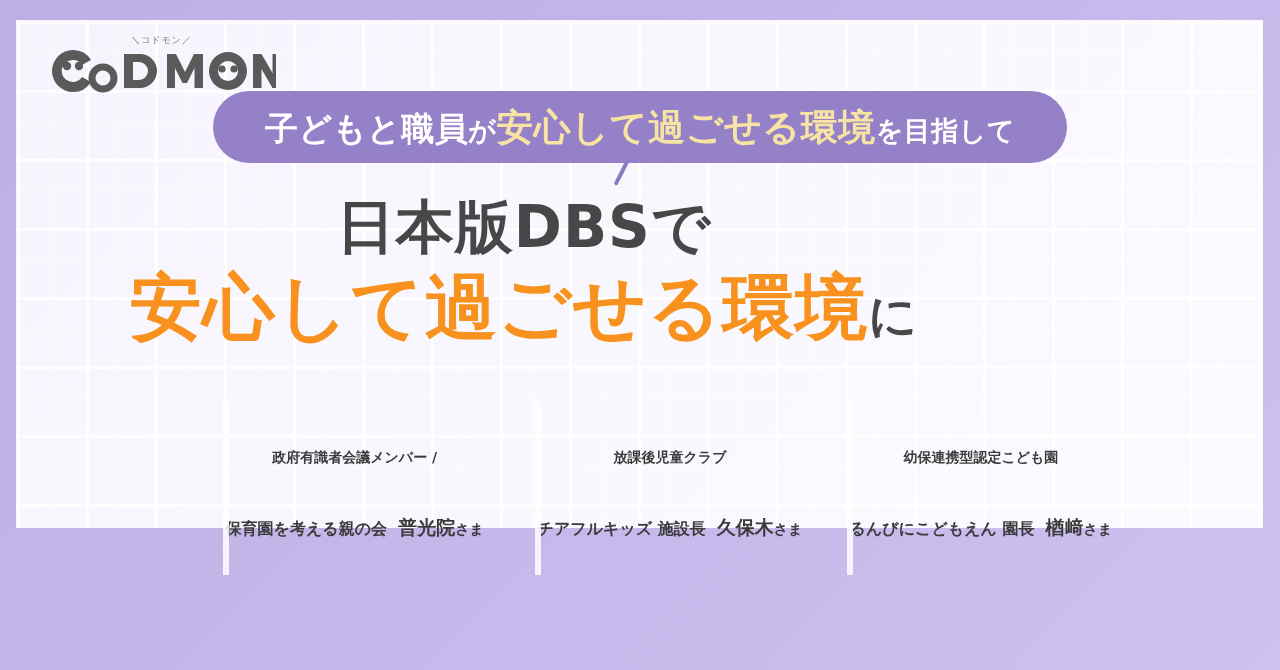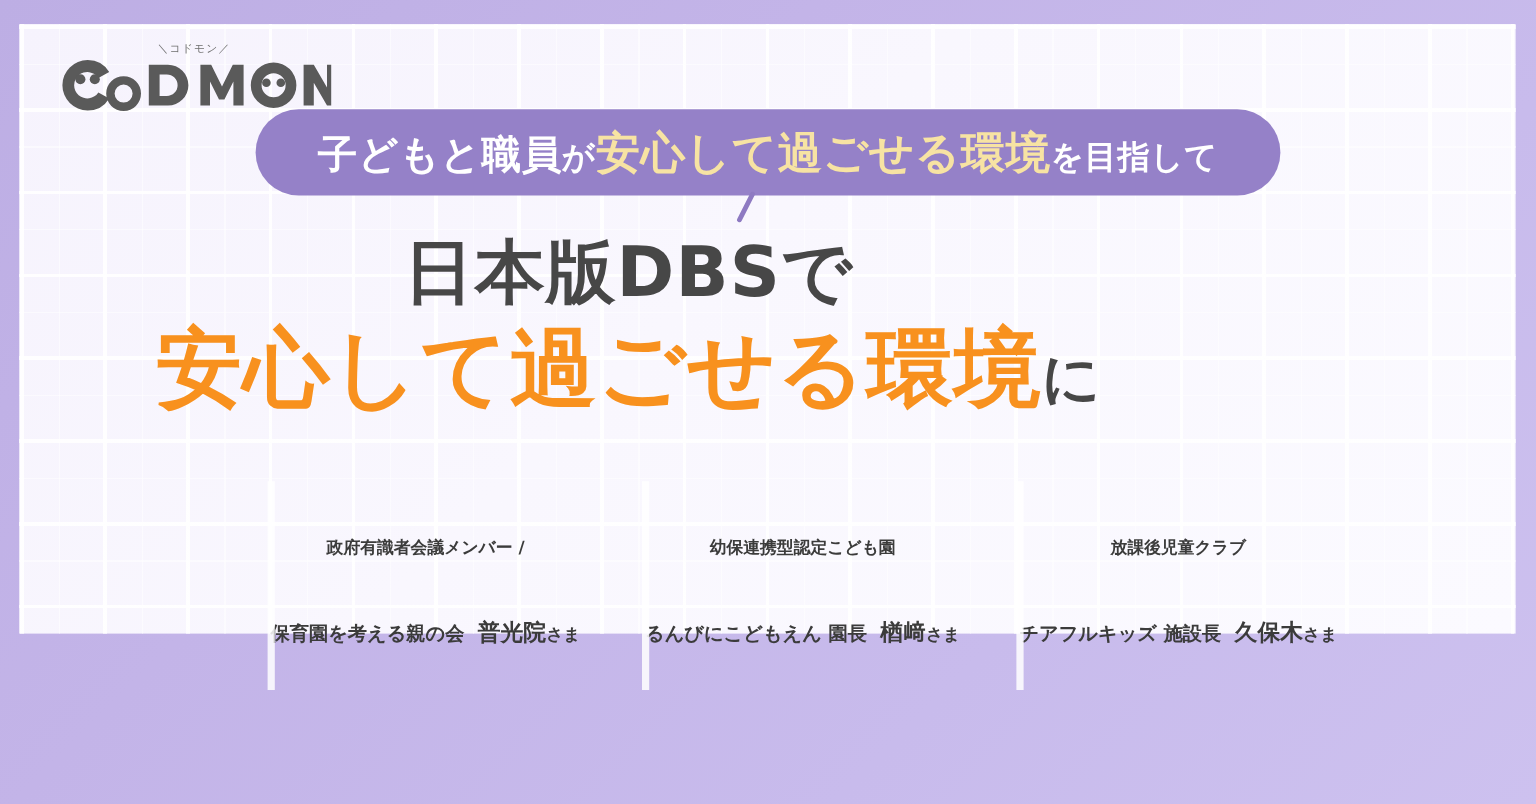--- a/index.html
+++ b/index.html
@@ -167,20 +167,58 @@
           <path d="M62 76 q9 -5 18 -1" stroke="#4b2f22" stroke-width="3" fill="none" stroke-linecap="round"></path>
           <path d="M88 75 q9 -4 18 1" stroke="#4b2f22" stroke-width="3" fill="none" stroke-linecap="round"></path>
           <path d="M81 92 q3 9 -2 12" stroke="#d7ab90" stroke-width="2" fill="none"></path>
           <path d="M72 112 q12 9 24 0 q-12 6 -24 0 z" fill="#c06a68"></path>
           <path d="M73 111 q11 4 22 0 q-11 3 -22 0 z" fill="#fdfdfd"></path>
         </svg>
       </div>
       <div class="caption">
         <div>政府有識者会議メンバー /</div>
         <div class="l2"><span>保育園を考える親の会</span>&nbsp;&nbsp;<span class="nm">普光院</span><span class="hon">さま</span></div>
+      </div>
+    </div>
+
+    <div class="person">
+      <div class="avatar">
+        <svg viewBox="0 0 168 168">
+          <rect width="168" height="168" fill="#eceae6"></rect>
+          <ellipse cx="84" cy="96" rx="74" ry="84" fill="#f4f2ef"></ellipse>
+          <path d="M14 168 q10 -34 44 -44 l26 20 26 -20 q34 10 44 44 z" fill="#1c2027"></path>
+          <path d="M60 124 l24 18 24 -18 l10 6 -34 26 -34 -26 z" fill="#fbfbfb"></path>
+          <path d="M72 120 l12 20 12 -20 l6 4 -18 26 -18 -26 z" fill="#ffffff"></path>
+          <path d="M78 140 l6 6 6 -6 2 6 -8 8 -8 -8 z" fill="#2e3d63"></path>
+          <path d="M77 150 l7 8 7 -8 4 18 -22 0 z" fill="#3a4a74"></path>
+          <path d="M78 156 l12 0 -2 12 -8 0 z" fill="#5d6f9c"></path>
+          <circle cx="82" cy="158" r="2" fill="#e9e6df"></circle>
+          <circle cx="88" cy="164" r="2" fill="#e9e6df"></circle>
+          <path d="M48 128 q-16 8 -22 24 l18 16 8 -36 z" fill="#23272f"></path>
+          <path d="M120 128 q16 8 22 24 l-18 16 -8 -36 z" fill="#23272f"></path>
+          <ellipse cx="84" cy="78" rx="33" ry="42" fill="#f1cdae"></ellipse>
+          <path d="M58 48 q4 -26 28 -28 q26 -2 30 26 q2 14 -2 20 q-2 -18 -14 -22 q-18 -6 -36 10 q-4 -4 -6 -6 z" fill="#1d1a18"></path>
+          <path d="M55 52 q8 -20 30 -22 q24 -2 30 22 q-16 -14 -32 -10 q-18 4 -28 10 z" fill="#14110f"></path>
+          <path d="M54 60 q-2 -12 3 -18 q4 18 2 30 z" fill="#1d1a18"></path>
+          <path d="M114 60 q2 -12 -3 -18 q-4 18 -2 30 z" fill="#1d1a18"></path>
+          <path d="M62 68 q10 -6 20 -2" stroke="#221d1a" stroke-width="4" fill="none" stroke-linecap="round"></path>
+          <path d="M86 66 q10 -4 20 2" stroke="#221d1a" stroke-width="4" fill="none" stroke-linecap="round"></path>
+          <ellipse cx="70" cy="80" rx="6.5" ry="4.5" fill="#ffffff"></ellipse>
+          <ellipse cx="98" cy="80" rx="6.5" ry="4.5" fill="#ffffff"></ellipse>
+          <circle cx="70" cy="80" r="3.6" fill="#2a1f18"></circle>
+          <circle cx="98" cy="80" r="3.6" fill="#2a1f18"></circle>
+          <path d="M80 84 q-3 12 2 15 q3 2 6 0" stroke="#d8a782" stroke-width="2.5" fill="none" stroke-linecap="round"></path>
+          <path d="M72 110 q12 6 24 0 q-12 9 -24 0 z" fill="#c07f70"></path>
+          <path d="M58 84 q-6 0 -5 8 q1 7 7 6 z" fill="#ebc3a4"></path>
+          <path d="M110 84 q6 0 5 8 q-1 7 -7 6 z" fill="#ebc3a4"></path>
+        </svg>
+      </div>
+      <div class="caption">
+        <div>放課後児童クラブ</div>
+        <div class="l2"><span>チアフルキッズ 施設長</span>&nbsp;&nbsp;<span class="nm">久保木</span><span class="hon">さま</span></div>
       </div>
     </div>
 
     <div class="person">
       <div class="avatar">
         <svg viewBox="0 0 168 168">
           <rect width="168" height="168" fill="#d8cfc6"></rect>
           <rect x="0" y="0" width="60" height="168" fill="#cfc6bc"></rect>
           <rect x="118" y="0" width="50" height="168" fill="#e4ddd4"></rect>
           <rect x="120" y="30" width="44" height="12" fill="#cdbfae"></rect>
@@ -208,52 +246,14 @@
           <path d="M100 78 q18 14 18 50 q0 30 -10 40 l28 0 q6 -58 -12 -88 z" fill="#1d2029"></path>
           <path d="M96 150 q10 -6 14 -18 q4 16 -2 30 z" fill="#2b3040"></path>
         </svg>
       </div>
       <div class="caption">
         <div>幼保連携型認定こども園</div>
         <div class="l2"><span>るんびにこどもえん 園長</span>&nbsp;&nbsp;<span class="nm">楢﨑</span><span class="hon">さま</span></div>
       </div>
     </div>
 
-    <div class="person">
-      <div class="avatar">
-        <svg viewBox="0 0 168 168">
-          <rect width="168" height="168" fill="#eceae6"></rect>
-          <ellipse cx="84" cy="96" rx="74" ry="84" fill="#f4f2ef"></ellipse>
-          <path d="M14 168 q10 -34 44 -44 l26 20 26 -20 q34 10 44 44 z" fill="#1c2027"></path>
-          <path d="M60 124 l24 18 24 -18 l10 6 -34 26 -34 -26 z" fill="#fbfbfb"></path>
-          <path d="M72 120 l12 20 12 -20 l6 4 -18 26 -18 -26 z" fill="#ffffff"></path>
-          <path d="M78 140 l6 6 6 -6 2 6 -8 8 -8 -8 z" fill="#2e3d63"></path>
-          <path d="M77 150 l7 8 7 -8 4 18 -22 0 z" fill="#3a4a74"></path>
-          <path d="M78 156 l12 0 -2 12 -8 0 z" fill="#5d6f9c"></path>
-          <circle cx="82" cy="158" r="2" fill="#e9e6df"></circle>
-          <circle cx="88" cy="164" r="2" fill="#e9e6df"></circle>
-          <path d="M48 128 q-16 8 -22 24 l18 16 8 -36 z" fill="#23272f"></path>
-          <path d="M120 128 q16 8 22 24 l-18 16 -8 -36 z" fill="#23272f"></path>
-          <ellipse cx="84" cy="78" rx="33" ry="42" fill="#f1cdae"></ellipse>
-          <path d="M58 48 q4 -26 28 -28 q26 -2 30 26 q2 14 -2 20 q-2 -18 -14 -22 q-18 -6 -36 10 q-4 -4 -6 -6 z" fill="#1d1a18"></path>
-          <path d="M55 52 q8 -20 30 -22 q24 -2 30 22 q-16 -14 -32 -10 q-18 4 -28 10 z" fill="#14110f"></path>
-          <path d="M54 60 q-2 -12 3 -18 q4 18 2 30 z" fill="#1d1a18"></path>
-          <path d="M114 60 q2 -12 -3 -18 q-4 18 -2 30 z" fill="#1d1a18"></path>
-          <path d="M62 68 q10 -6 20 -2" stroke="#221d1a" stroke-width="4" fill="none" stroke-linecap="round"></path>
-          <path d="M86 66 q10 -4 20 2" stroke="#221d1a" stroke-width="4" fill="none" stroke-linecap="round"></path>
-          <ellipse cx="70" cy="80" rx="6.5" ry="4.5" fill="#ffffff"></ellipse>
-          <ellipse cx="98" cy="80" rx="6.5" ry="4.5" fill="#ffffff"></ellipse>
-          <circle cx="70" cy="80" r="3.6" fill="#2a1f18"></circle>
-          <circle cx="98" cy="80" r="3.6" fill="#2a1f18"></circle>
-          <path d="M80 84 q-3 12 2 15 q3 2 6 0" stroke="#d8a782" stroke-width="2.5" fill="none" stroke-linecap="round"></path>
-          <path d="M72 110 q12 6 24 0 q-12 9 -24 0 z" fill="#c07f70"></path>
-          <path d="M58 84 q-6 0 -5 8 q1 7 7 6 z" fill="#ebc3a4"></path>
-          <path d="M110 84 q6 0 5 8 q-1 7 -7 6 z" fill="#ebc3a4"></path>
-        </svg>
-      </div>
-      <div class="caption">
-        <div>放課後児童クラブ</div>
-        <div class="l2"><span>チアフルキッズ 施設長</span>&nbsp;&nbsp;<span class="nm">久保木</span><span class="hon">さま</span></div>
-      </div>
-    </div>
-
   </div>
 </div>
 
 </body></html>

